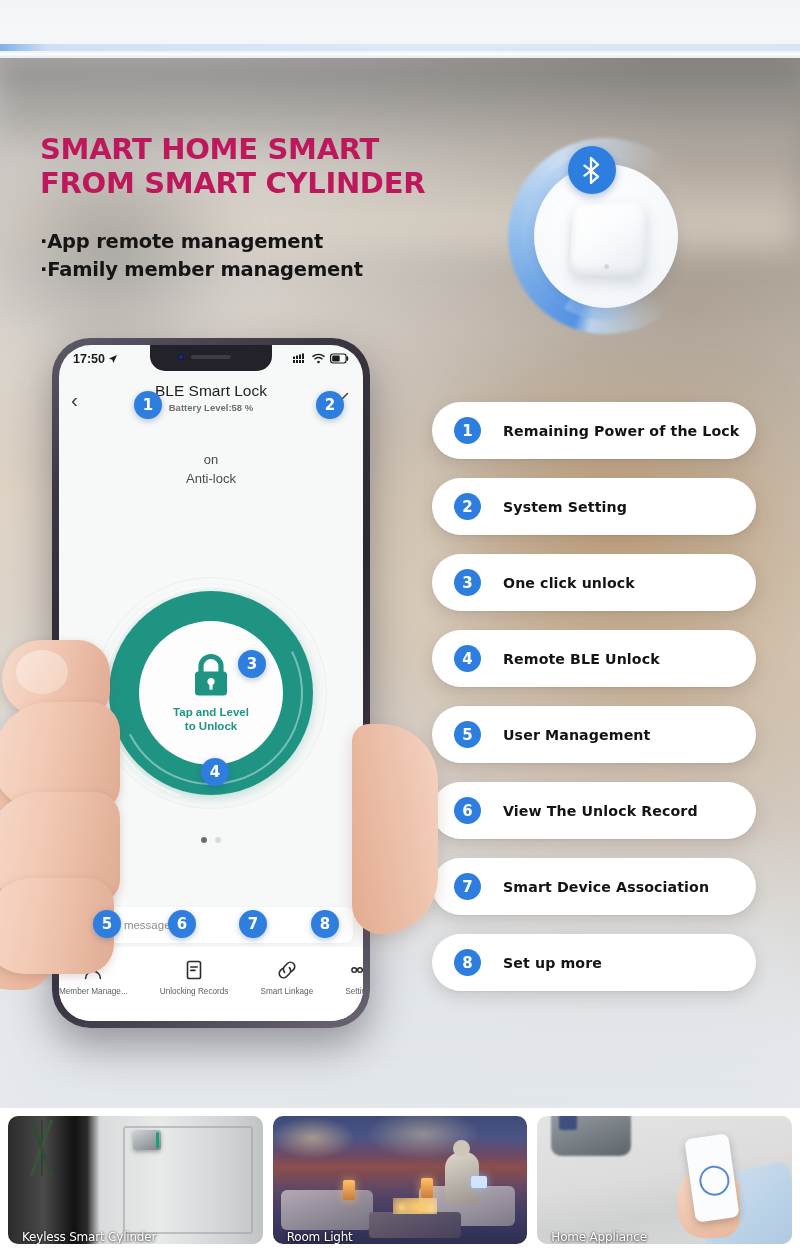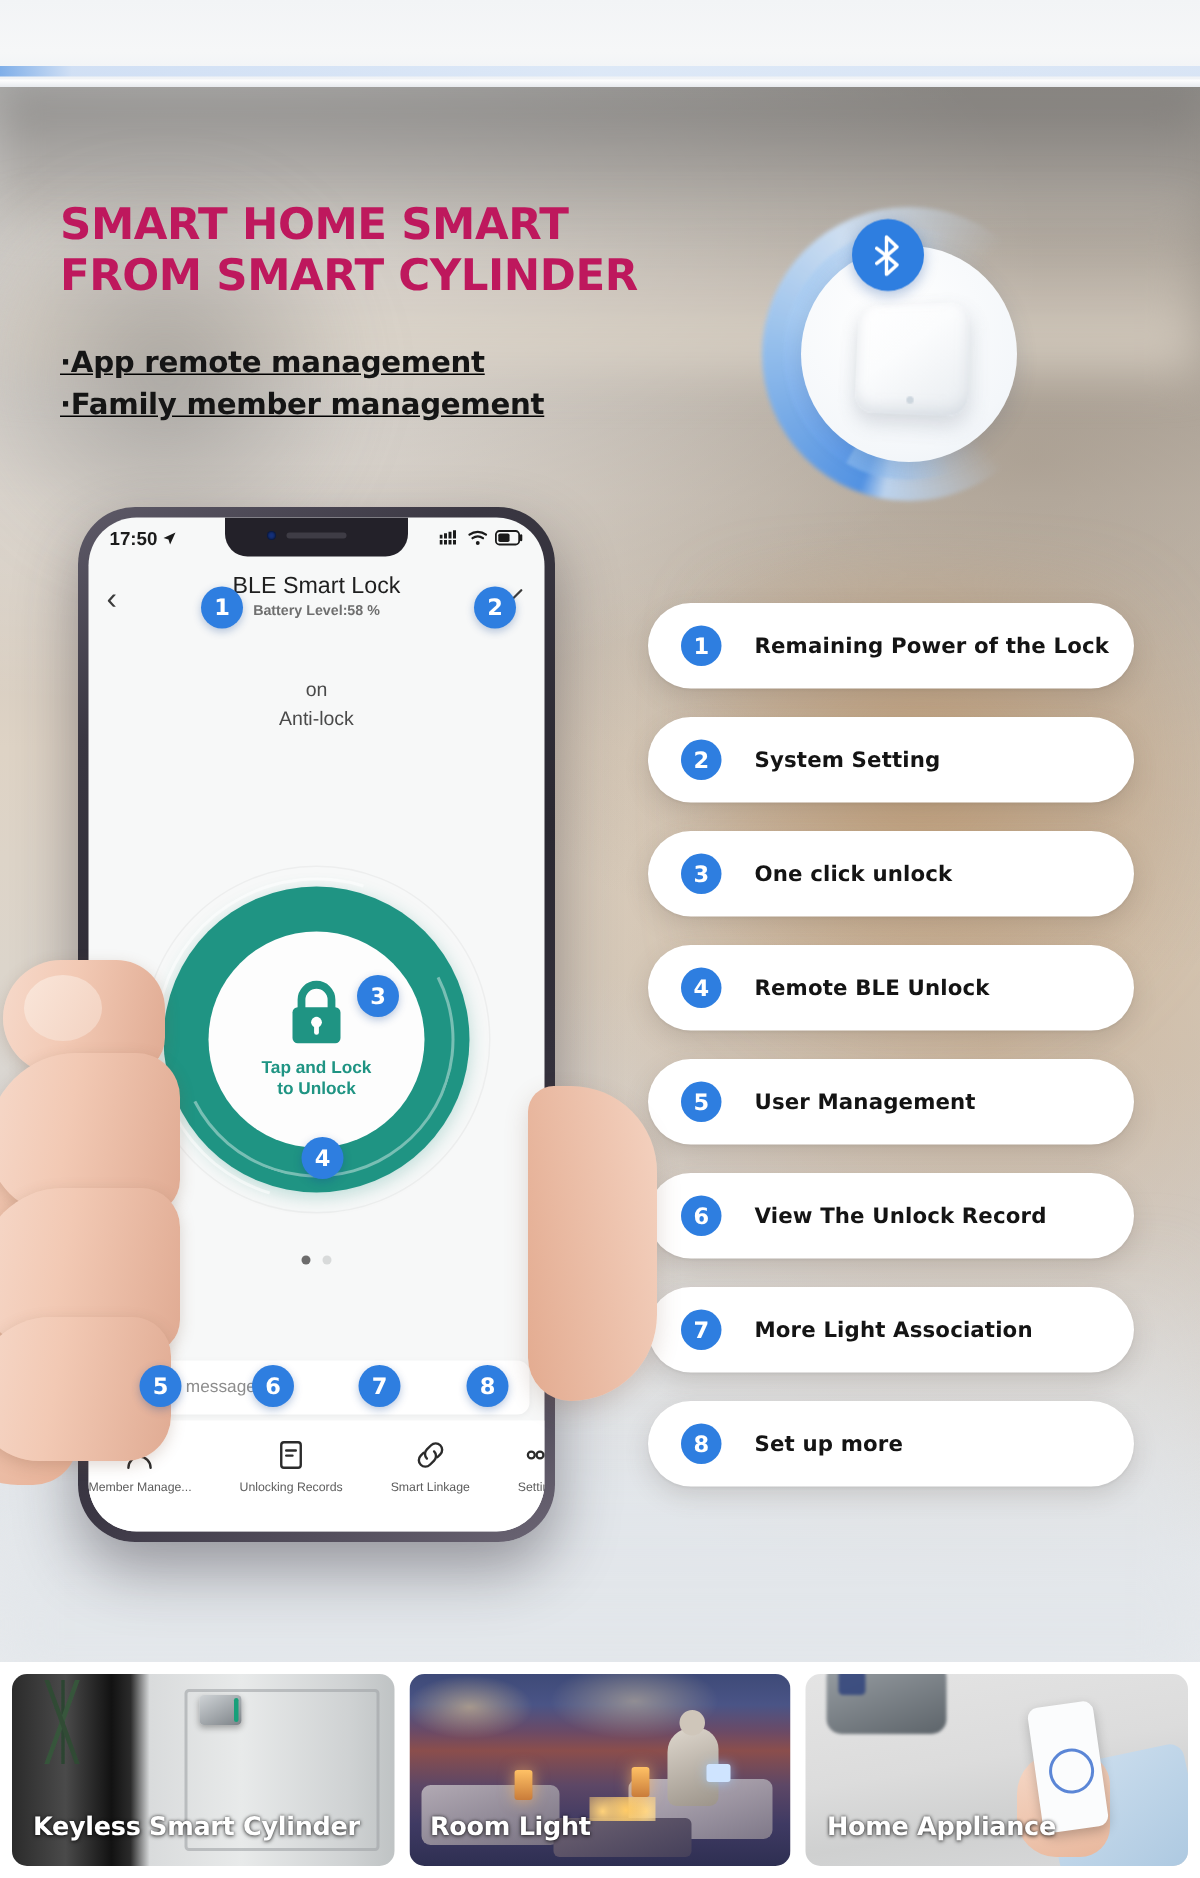--- a/index.html
+++ b/index.html
@@ -56,21 +56,21 @@
     background:radial-gradient(circle at 50% 50%, rgba(120,118,116,.5), rgba(120,118,116,0) 70%);
     filter:blur(20px);
   }
 
   
   .headline{ position:absolute; left:40px; top:132px; width:420px; }
   .headline h1{
     font-size:29px; line-height:34px; font-weight:bold; color:#be185d;
     letter-spacing:-.3px; font-family:"DejaVu Sans", sans-serif;
   }
-  .bullets{ position:absolute; left:40px; top:228px; width:420px;text-decoration:underline; }
+  .bullets{ position:absolute; left:40px; top:228px; width:420px; }
   .bullets div{
     font-size:19.5px; line-height:28px; font-weight:bold; color:#151515;
     letter-spacing:-.2px; font-family:"DejaVu Sans", sans-serif;
   }
 
   
   .bt-wrap{ position:absolute; left:508px; top:132px; width:198px; height:208px; }
   .bt-ring{
     position:absolute; left:0; top:6px; width:196px; height:196px; border-radius:50%;
     background:conic-gradient(from 200deg,#4a90e8 0deg,#8cbcf0 70deg,#cfe2f7 130deg,rgba(255,255,255,0) 200deg,rgba(255,255,255,0) 300deg,#bcd6f4 350deg,#4a90e8 360deg);
@@ -271,22 +271,22 @@
 
   
   .thumbs{
     position:absolute; left:0; bottom:0; width:800px; height:144px;
     background:#ffffff; display:flex; gap:10px; padding:8px 8px 0 8px;
   }
   .thumb{
     position:relative; flex:1; border-radius:10px; overflow:hidden; height:128px;
   }
   .thumb .cap{
-    position:absolute; left:14px; bottom:16px;
-    font-size:17px; font-weight:bold; color:#ffffff;
+    position:absolute; left:14px; bottom:0;
+    font-size:12px; font-weight:normal; color:#ffffff;
     font-family:"DejaVu Sans", sans-serif;
     text-shadow:0 1px 3px rgba(0,0,0,.65), 0 0 2px rgba(0,0,0,.5);
     letter-spacing:-.2px;
   }
   
   .t1{ background:linear-gradient(90deg,#2b2b2b 0%,#4a4a4a 14%,#121212 26%,#2b2b2b 31%,#d9dbdc 36%,#e8eaea 60%,#cfd2d3 88%,#bfc3c4 100%); }
   .t1 .plant{
     position:absolute; left:12px; top:4px; width:44px; height:56px;
     background:
       linear-gradient(70deg,transparent 46%,#2f4c34 47%,#2f4c34 51%,transparent 52%),
@@ -488,21 +488,21 @@
       <div class="lb-arc"></div>
       <div class="lb-arc2"></div>
       <div class="lb-inner">
         <svg width="42" height="46" viewBox="0 0 42 46" aria-hidden="true">
           <path d="M11 19 L11 13.5 A10 10 0 0 1 31 13.5 L31 19" fill="none" stroke="#1f9483" stroke-width="5.2" stroke-linecap="round"></path>
           <rect x="5" y="18.5" width="32" height="24" rx="3.5" fill="#1f9483"></rect>
           <circle cx="21" cy="28.5" r="3.6" fill="#ffffff"></circle>
           <rect x="19.4" y="29.5" width="3.2" height="7.4" rx="1.6" fill="#ffffff"></rect>
         </svg>
         <div class="lb-text">
-          <span>Tap and Lock</span><br>
+          <span>Tap and Level</span><br>
           <span>to Unlock</span>
         </div>
       </div>
     </div>
 
     <div class="dots">
       <i class="on"></i>
       <i></i>
     </div>
 
@@ -589,21 +589,21 @@
   <div class="pill">
     <span class="num">5</span>
     <span class="lbl">User Management</span>
   </div>
   <div class="pill">
     <span class="num">6</span>
     <span class="lbl">View The Unlock Record</span>
   </div>
   <div class="pill">
     <span class="num">7</span>
-    <span class="lbl">More Light  Association</span>
+    <span class="lbl">Smart Device  Association</span>
   </div>
   <div class="pill">
     <span class="num">8</span>
     <span class="lbl">Set up more</span>
   </div>
 </div>
 
 <div class="thumbs">
   <div class="thumb t1">
     <div class="plant"></div>

